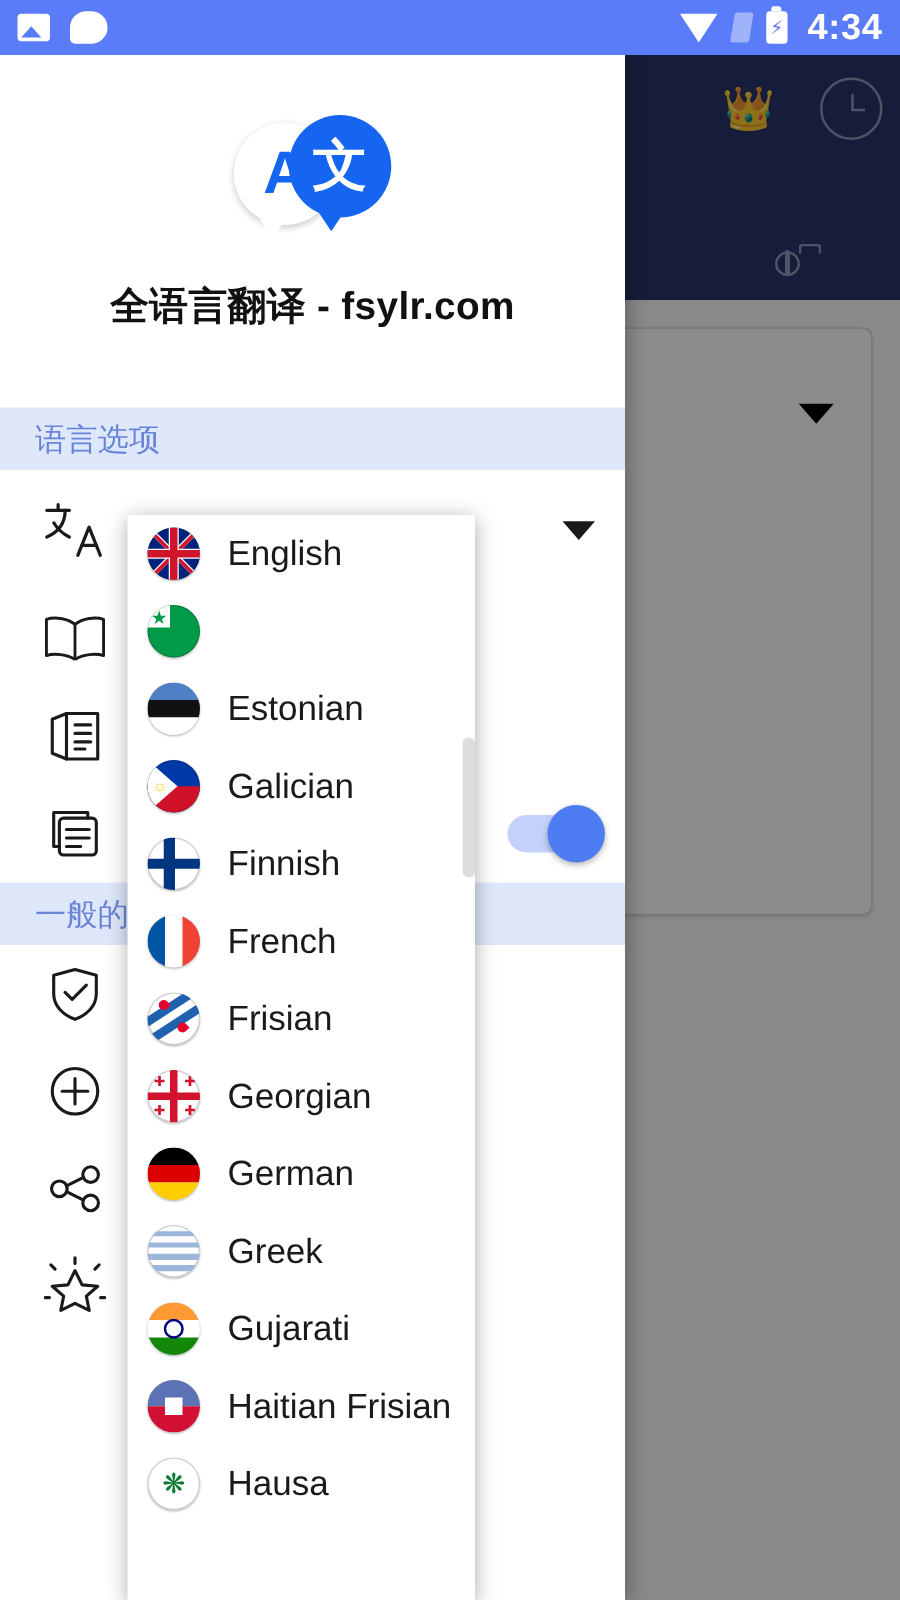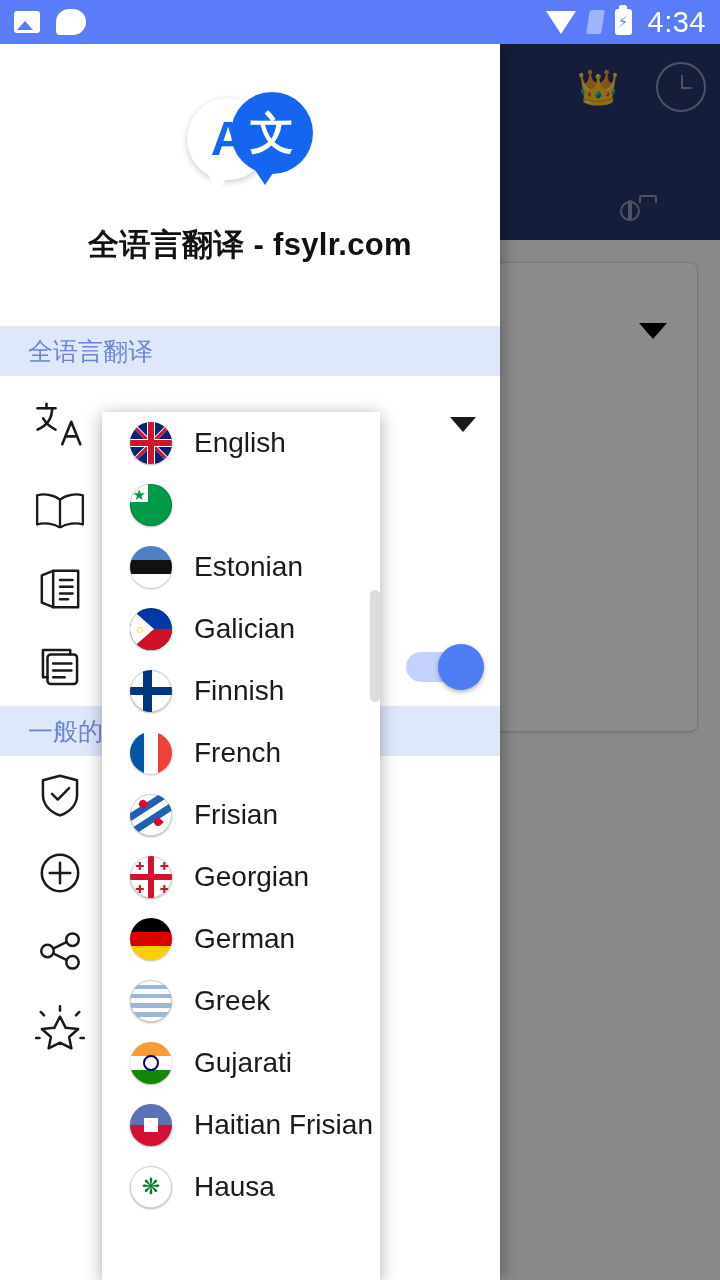--- a/index.html
+++ b/index.html
@@ -48,21 +48,21 @@
   .sb-img{width:26px;height:22px;background:#fff;border-radius:3px;position:relative;overflow:hidden;}
   .sb-img:after{content:"";position:absolute;left:3px;bottom:3px;width:0;height:0;
       border-left:8px solid transparent;border-right:8px solid transparent;border-bottom:9px solid #5a7cf8;}
   .sb-bubble{width:30px;height:26px;background:#fff;border-radius:13px 13px 13px 4px;}
   #status-right{display:flex;align-items:center;gap:12px;color:#fff;}
   .sb-wifi{width:0;height:0;border-left:15px solid transparent;border-right:15px solid transparent;border-top:23px solid #fff;}
   .sb-sig{width:15px;height:24px;background:rgba(255,255,255,.42);transform:skewX(-9deg);border-radius:2px;}
   .sb-batt{width:17px;height:26px;background:#fff;border-radius:3px;position:relative;}
   .sb-batt:before{content:"";position:absolute;left:50%;top:-4px;transform:translateX(-50%);width:8px;height:4px;background:#fff;border-radius:2px 2px 0 0;}
   .sb-batt:after{content:"\26A1";position:absolute;left:50%;top:50%;transform:translate(-50%,-50%);font-size:15px;color:#5a7cf8;}
-  #clock-text{font-size:29px;font-weight:400;margin-left:4px;letter-spacing:.5px;}
+  #clock-text{font-size:29px;font-weight:700;margin-left:4px;letter-spacing:.5px;}
 
   
   #drawer{position:absolute;left:0;top:44px;width:500px;height:1236px;background:#fff;z-index:30;
       box-shadow:3px 0 14px rgba(0,0,0,.30);overflow:hidden;}
   #drawer-header{height:282px;display:flex;flex-direction:column;align-items:center;justify-content:flex-start;padding-top:48px;box-sizing:border-box;}
   #logo{width:126px;height:100px;position:relative;}
   .bub{position:absolute;border-radius:50%;display:flex;align-items:center;justify-content:center;}
   .bub-a{left:0;top:6px;width:82px;height:82px;background:#fff;box-shadow:0 2px 6px rgba(0,0,0,.22);}
   .bub-a:after{content:"";position:absolute;left:20px;bottom:-11px;width:0;height:0;
       border-left:10px solid transparent;border-right:14px solid transparent;border-top:18px solid #fff;}
@@ -85,21 +85,21 @@
   .ico svg{display:block;}
 
   .row-caret{width:0;height:0;border-left:13px solid transparent;border-right:13px solid transparent;border-top:15px solid #1a1a1a;}
 
   .switch{width:70px;height:30px;background:#c4d2fb;border-radius:15px;position:relative;flex:none;}
   .switch .knob{position:absolute;right:-8px;top:-8px;width:46px;height:46px;background:#4d7cf3;border-radius:50%;box-shadow:0 2px 5px rgba(0,0,0,.3);}
 
   
   #lang-popup{position:absolute;left:102px;top:412px;width:278px;height:868px;background:#fff;z-index:50;
       box-shadow:0 3px 16px rgba(0,0,0,.34);overflow:hidden;}
-  .lang-item{height:62px;display:flex;align-items:center;padding-left:28px;box-sizing:border-box;}
+  .lang-item{height:62px;display:flex;align-items:center;padding-left:16px;box-sizing:border-box;}
   .flag{width:42px;height:42px;border-radius:50%;flex:none;margin-right:22px;overflow:hidden;position:relative;
       box-shadow:inset 0 0 0 1px rgba(0,0,0,.18), 0 1px 2px rgba(0,0,0,.3);}
   .flag i{position:absolute;display:block;}
   .lang-name{font-size:28px;color:#1a1a1a;white-space:nowrap;}
   #popup-scroll-track{position:absolute;right:0;top:0;width:10px;height:868px;background:transparent;}
   #popup-scroll-thumb{position:absolute;right:0;top:178px;width:10px;height:112px;background:#dcdcdc;border-radius:5px;}
 
   
   .f-uk{background:#00247d;}
   .f-uk i.d1{left:-10%;top:45%;width:120%;height:10%;background:#fff;transform:rotate(45deg);}
@@ -226,21 +226,21 @@
         <span>A</span>
       </span>
       <span class="bub bub-z">
         <span>文</span>
       </span>
     </div>
     <div id="drawer-title">全语言翻译 - fsylr.com</div>
   </div>
 
   <div class="section-head">
-    <span>全语言翻译</span>
+    <span>语言选项</span>
   </div>
   <div class="drawer-row tall">
     <span class="ico">
       <svg width="54" height="54" viewBox="0 0 48 48" fill="none" stroke="#1a1a1a" stroke-width="2.3" stroke-linecap="round" stroke-linejoin="round">
         <path d="M4 10 H20"></path>
           <path d="M12 6 V10"></path>
         <path d="M17 10 C17 20 11 26 4 29"></path>
           <path d="M9 19 C12 24 16 27 20 29"></path>
         <path d="M26 42 L34 22 L42 42"></path>
           <path d="M29 35 H39"></path>

